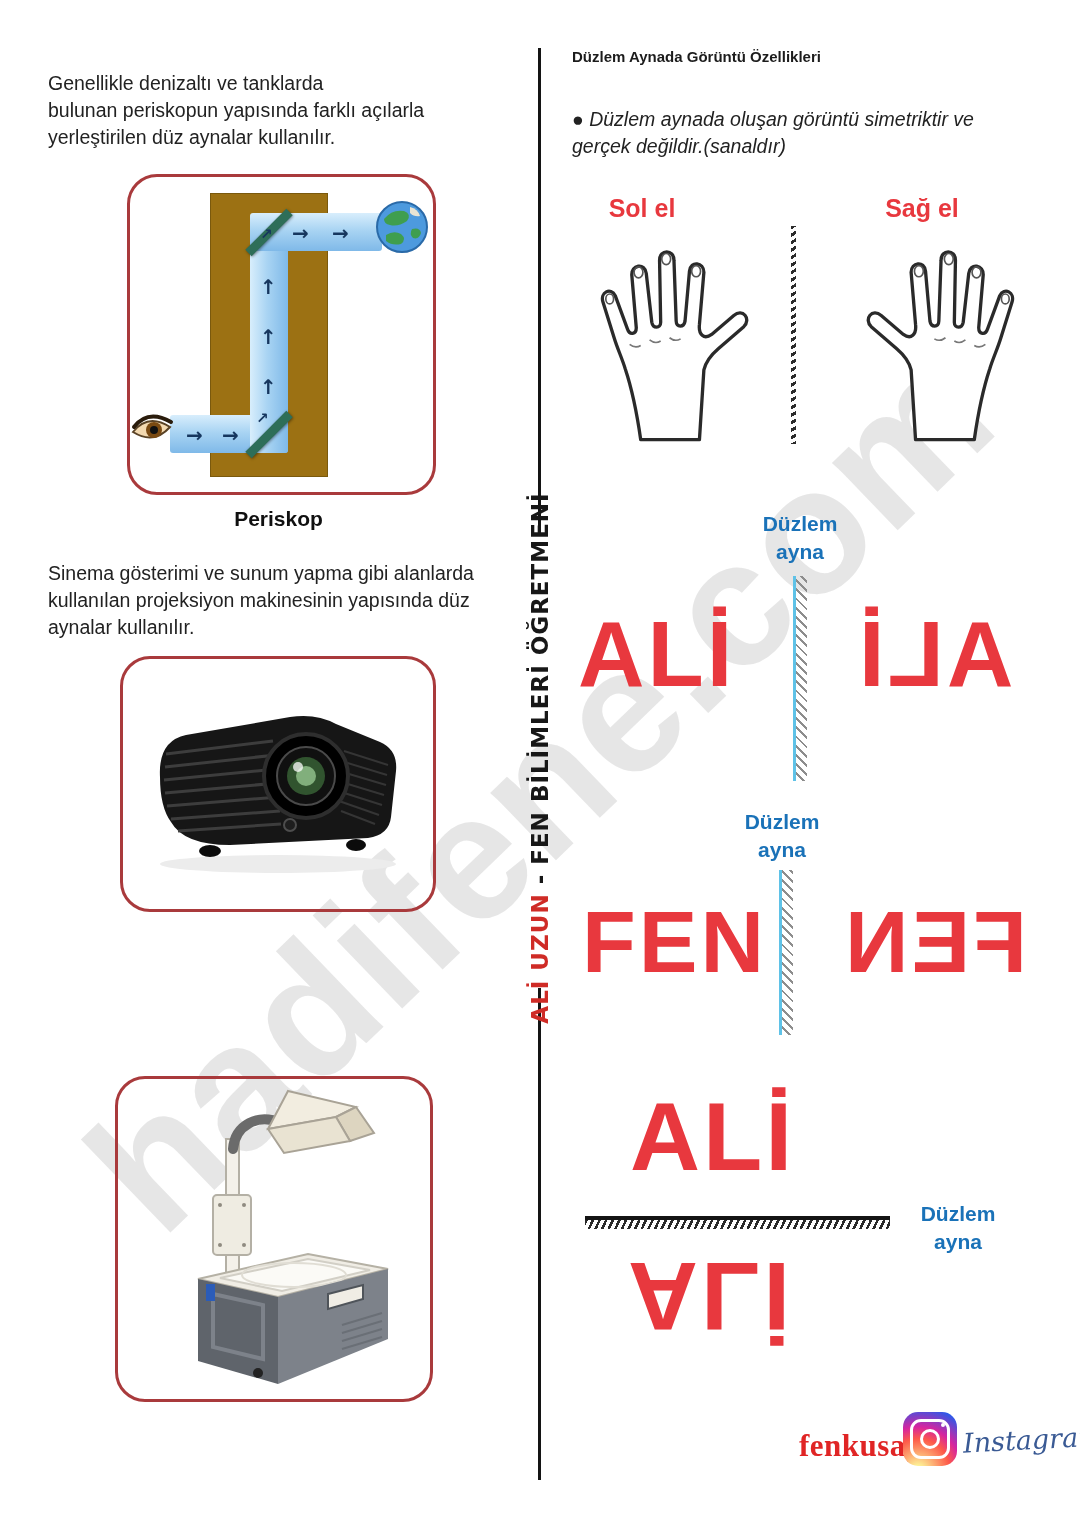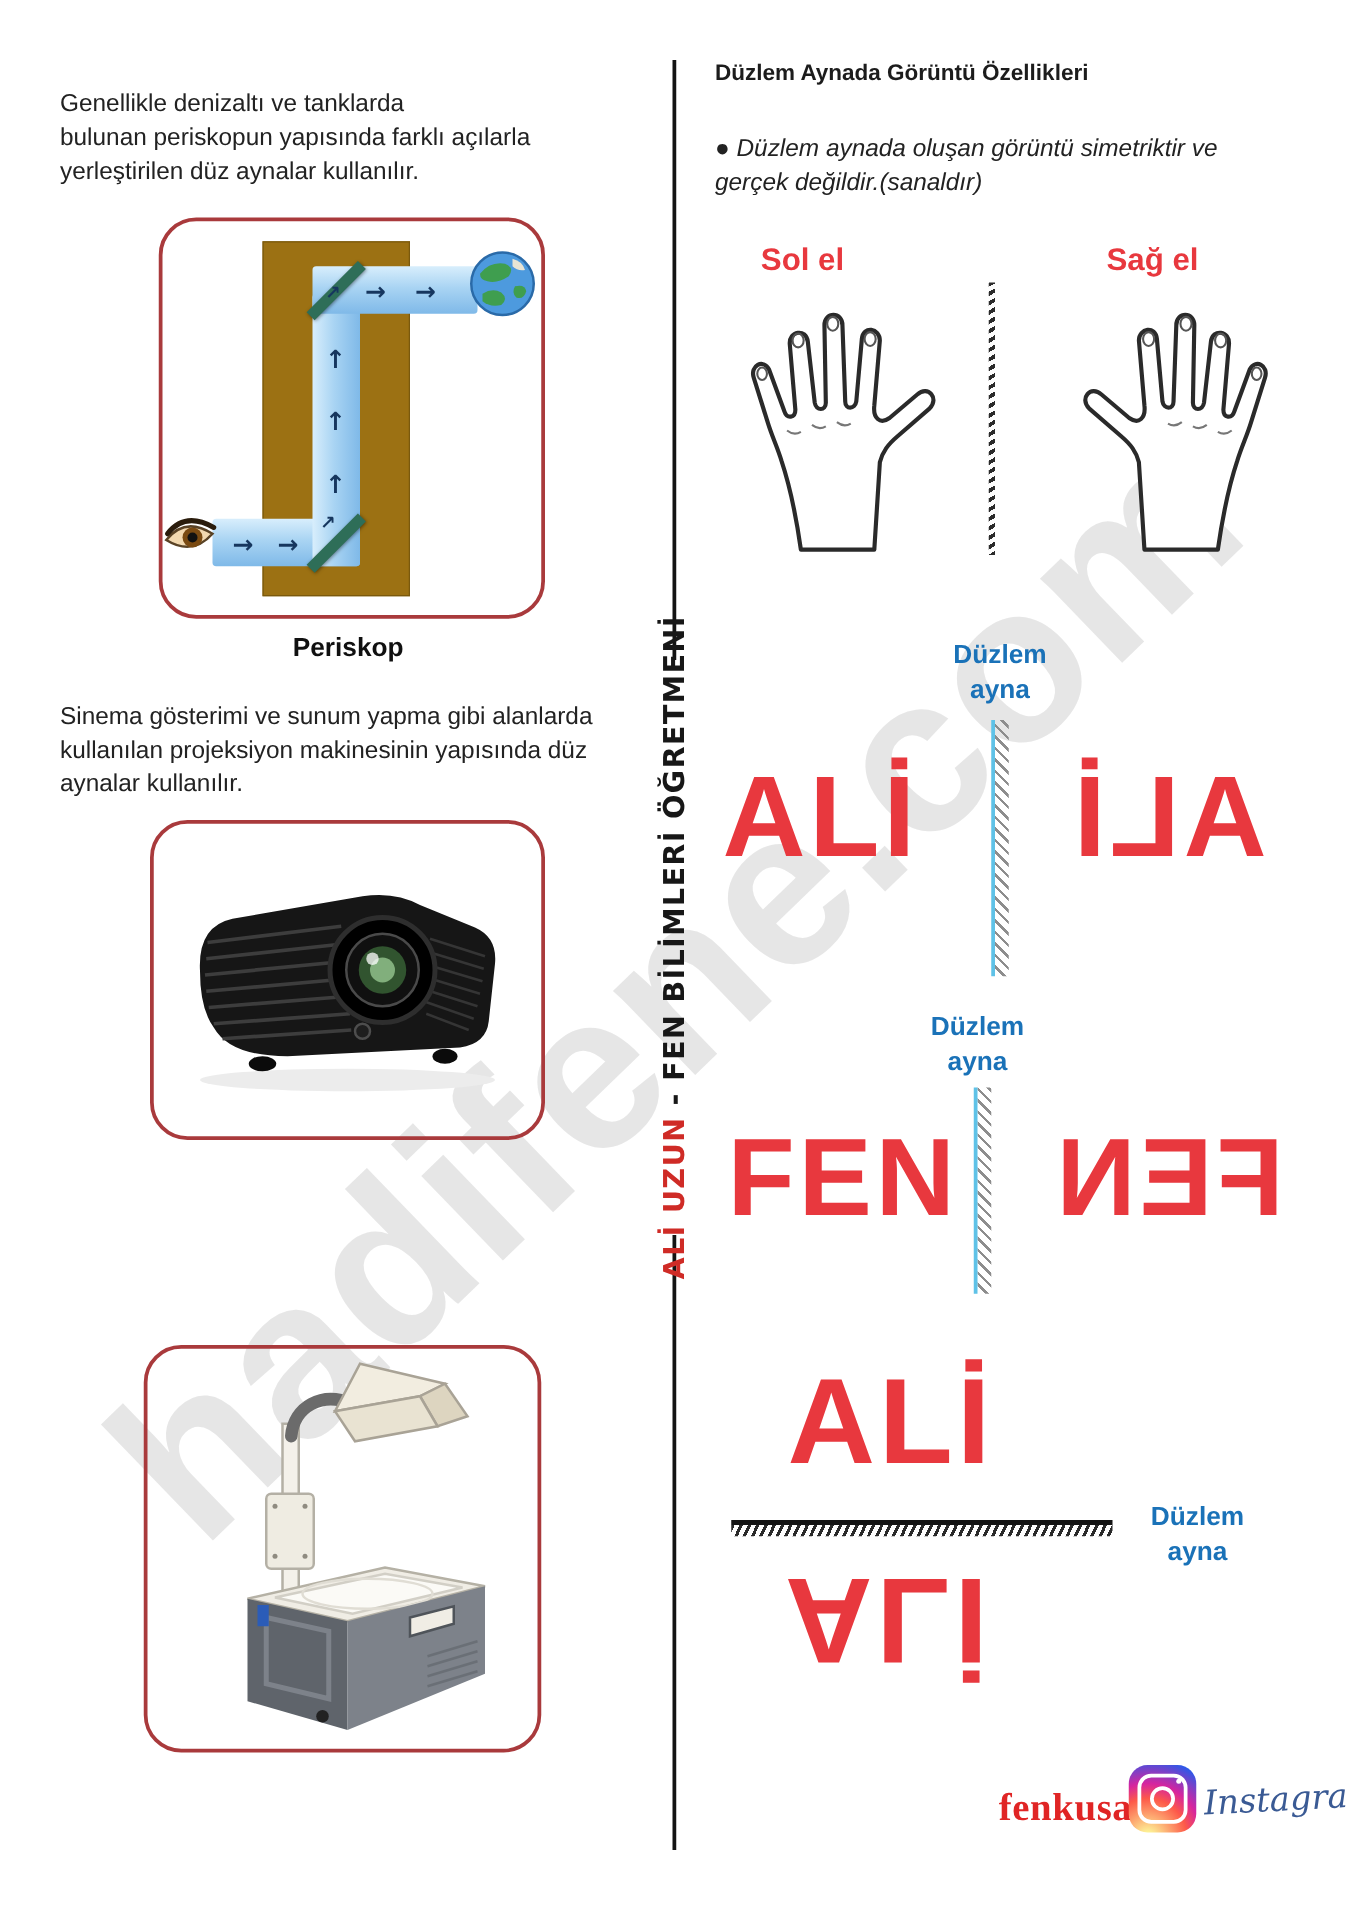--- a/index.html
+++ b/index.html
@@ -26,21 +26,21 @@
              border:1px solid #7a590d;}
   .beam{position:absolute;}
   .beam-h{background:linear-gradient(180deg,#d8eefc 0%,#a9d4f3 45%,#7fb9e8 100%);border-radius:3px;}
   .beam-v{background:linear-gradient(90deg,#d8eefc 0%,#a9d4f3 45%,#7fb9e8 100%);border-radius:3px;}
   .mirror-strip{position:absolute;width:58px;height:9px;background:#2e6e58;
                 box-shadow:0 1px 3px rgba(0,0,0,.45);transform:rotate(-45deg);}
   .arr{position:absolute;font-family:"DejaVu Sans",sans-serif;color:#16365e;font-weight:bold;
        font-size:20px;line-height:1;}
   .arr.small{font-size:15px;}
   
-  .heading{position:absolute;left:572px;top:48px;font-size:18px;font-weight:bold;z-index:1;}
+  .heading{position:absolute;left:572px;top:48px;font-size:15px;font-weight:bold;z-index:1;}
   .bullet{position:absolute;left:572px;top:106px;width:450px;font-size:19.5px;line-height:27px;
           white-space:pre-line;z-index:1;color:#222;font-style:italic;}
   .hand-label{position:absolute;width:140px;text-align:center;font-size:25px;font-weight:bold;
               color:#e8383e;z-index:1;}
   .hand{position:absolute;width:175px;height:205px;z-index:1;}
   .rope{position:absolute;width:5px;background:repeating-linear-gradient(150deg,#2b2b2b 0 3px,#fdfdfd 3px 6.5px);
         z-index:1;}
   .mlabel{position:absolute;width:120px;text-align:center;color:#1a72b8;font-weight:bold;
           font-size:21px;line-height:28px;z-index:1;}
   .vmirror{position:absolute;width:11px;z-index:1;border-left:3.5px solid #5fc2e7;

